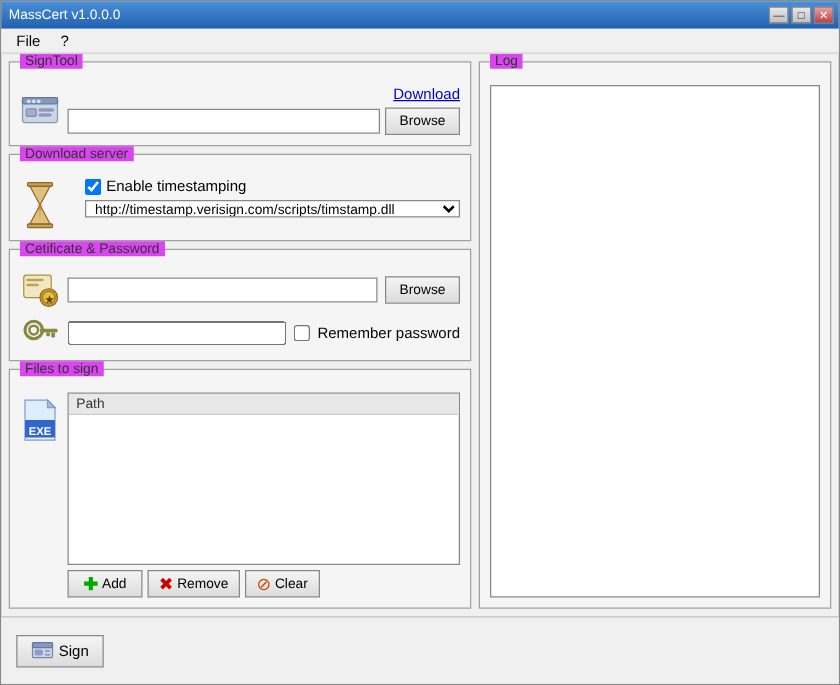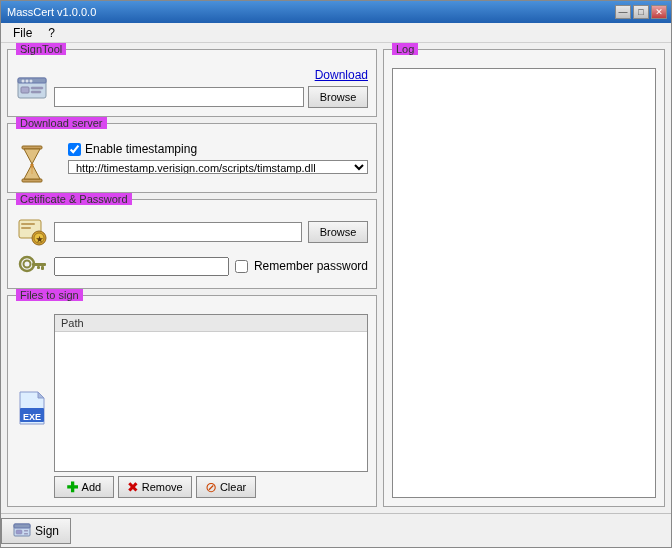--- a/index.html
+++ b/index.html
@@ -212,21 +212,21 @@
       height: 28px;
       flex-shrink: 0;
       display: flex;
       align-items: center;
       justify-content: center;
     }
     .files-icon {
       width: 32px;
       flex-shrink: 0;
       display: flex;
-      align-items: center;
+      align-items: flex-start;
       padding-top: 4px;
     }
     .files-right {
       flex: 1;
       display: flex;
       flex-direction: column;
       gap: 4px;
       min-height: 0;
     }
     .files-list-container {
@@ -261,26 +261,26 @@
     }
     .log-content {
       flex: 1;
       border: 1px solid #888;
       background: white;
       overflow-y: auto;
     }
 
     
     .bottom-bar {
-      height: 34px;
+      height: 54px;
       background: #f0f0f0;
       border-top: 1px solid #c0c0c0;
       display: flex;
       align-items: center;
-      padding: 4px 0;
+      padding: 4px 12px;
       gap: 4px;
     }
     .sign-btn {
       height: 26px;
       min-width: 70px;
       background: linear-gradient(to bottom, #f5f5f5, #dcdcdc);
       border: 1px solid #888;
       font-size: 12px;
       cursor: pointer;
       padding: 0 10px;

